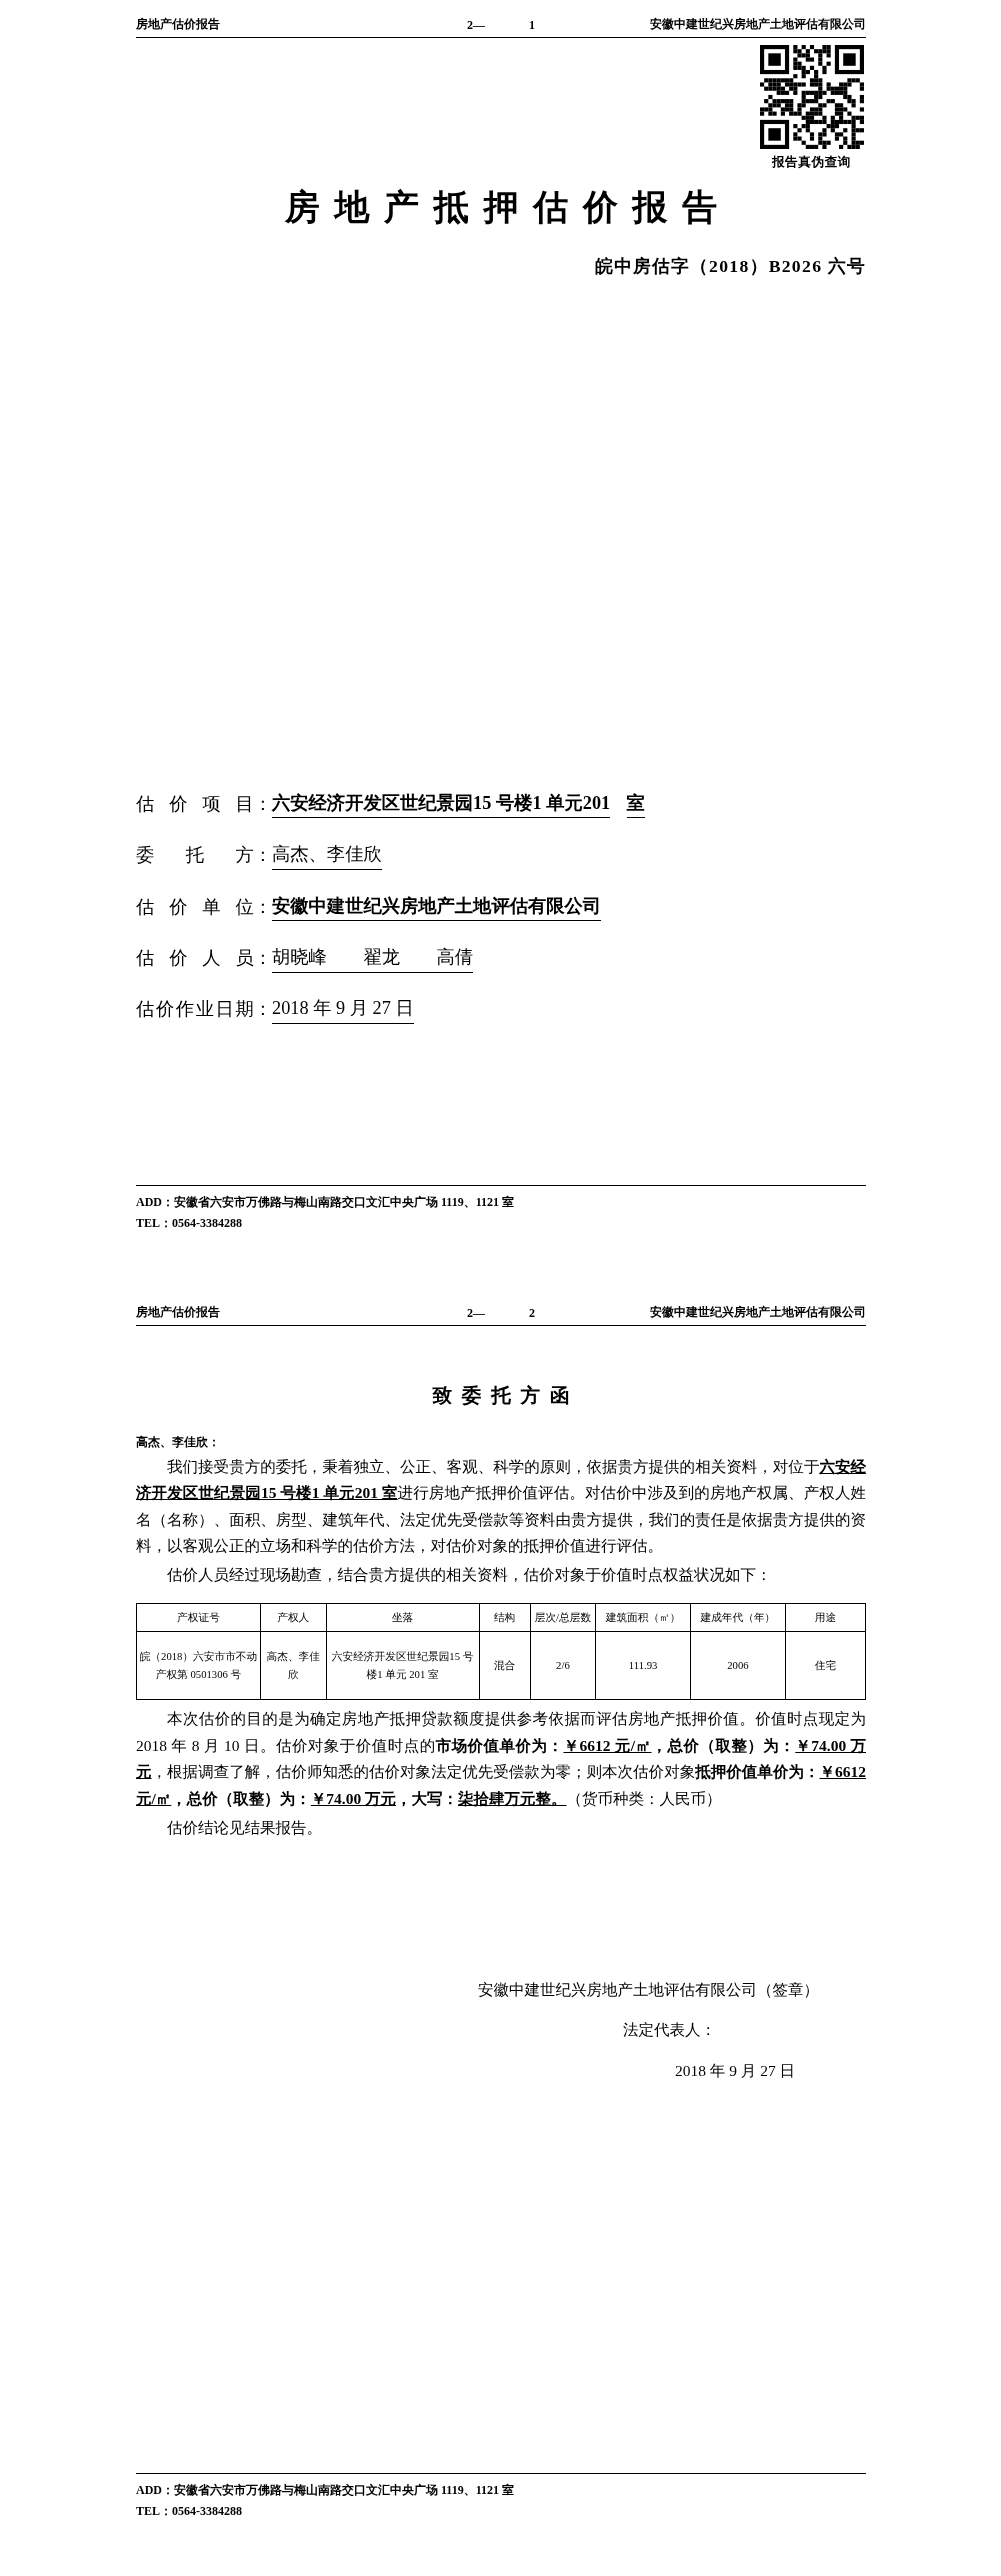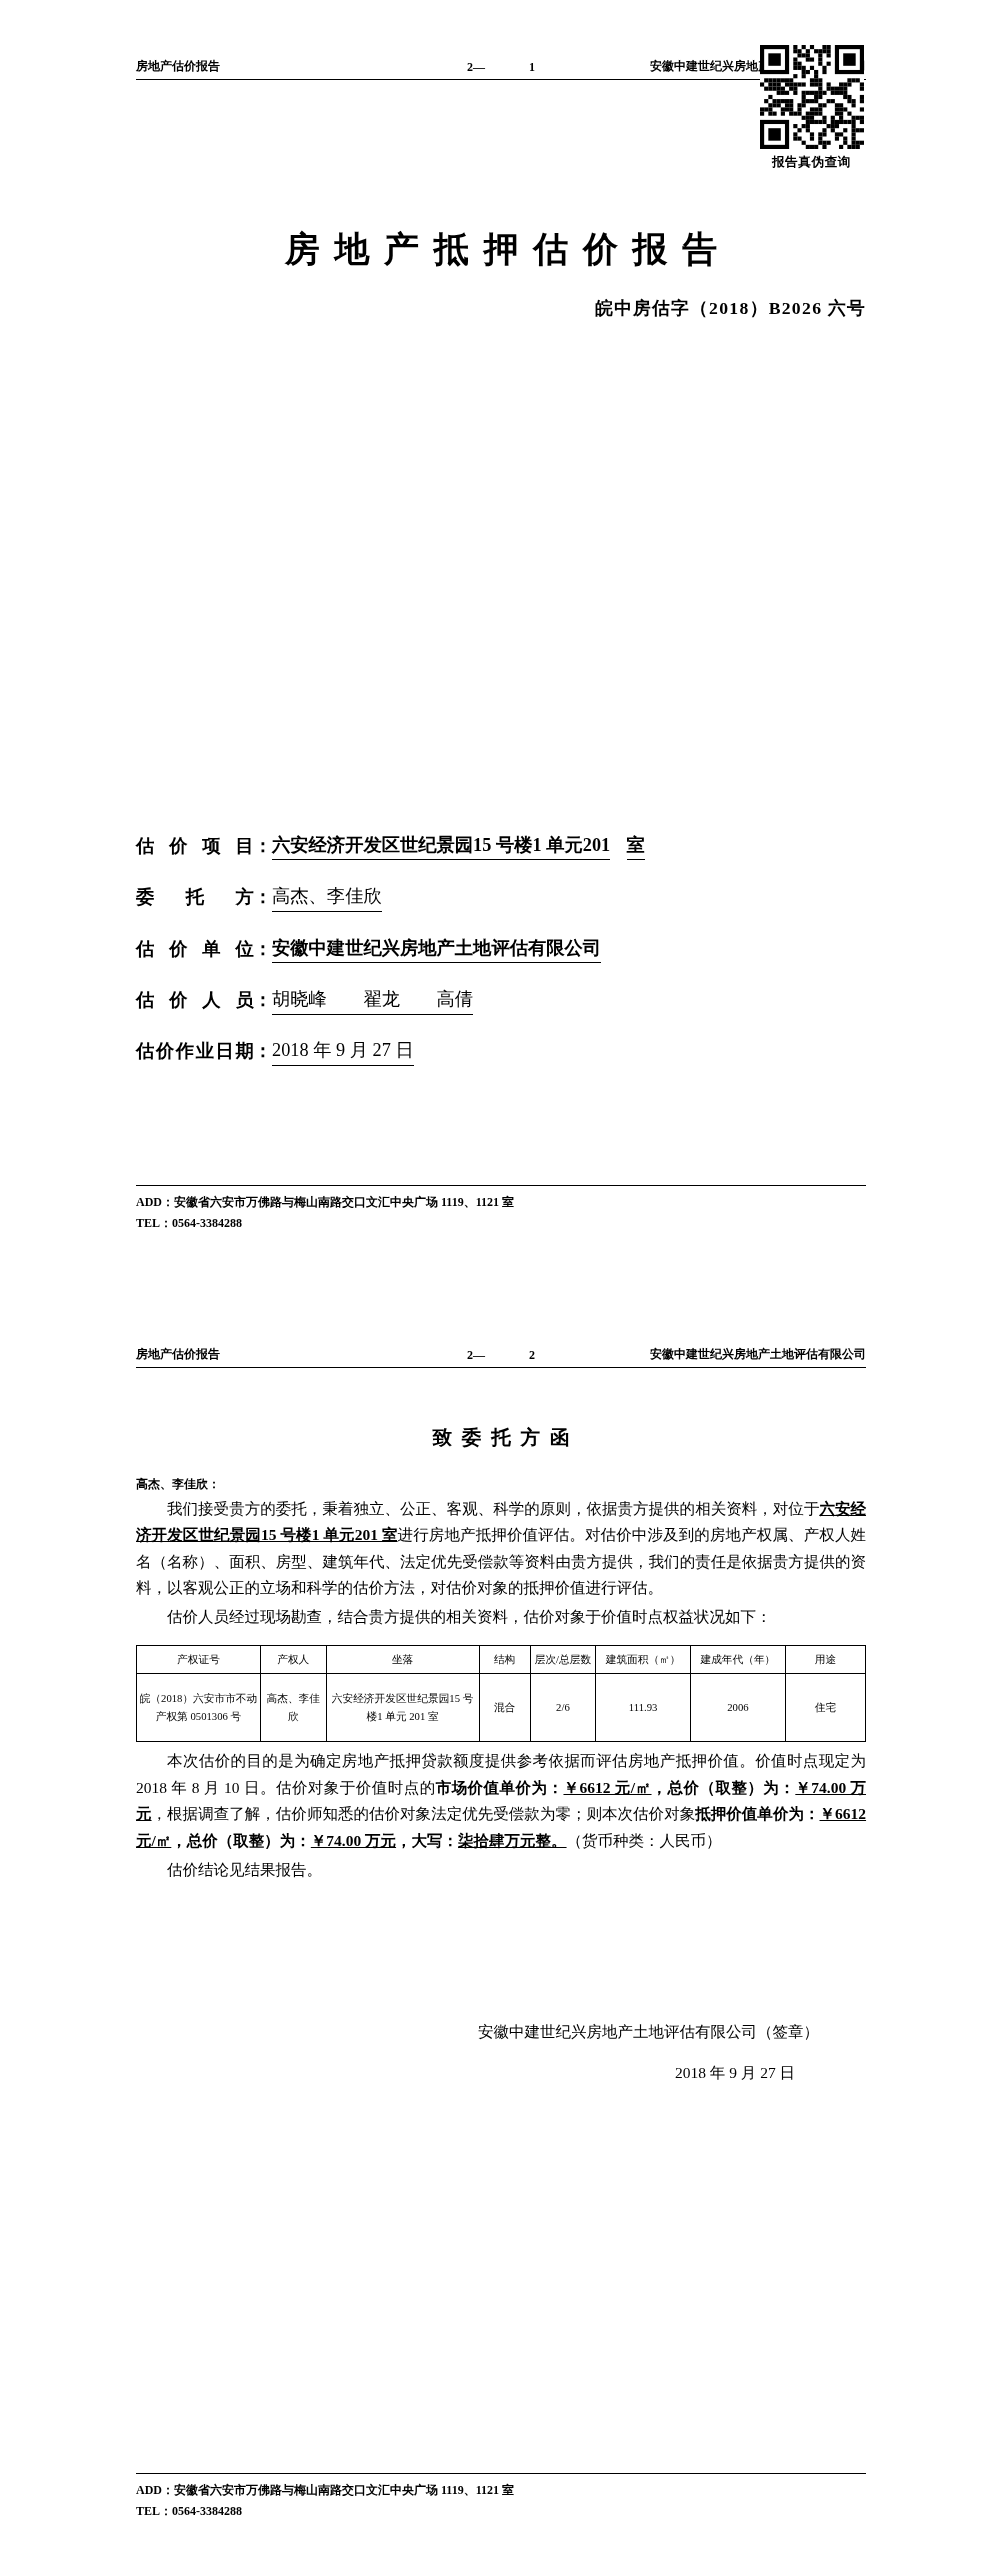--- a/index.html
+++ b/index.html
@@ -18,21 +18,20 @@
     background:#fff;
   }
   
   .pg-header {
     display:flex;
     align-items:flex-end;
     border-bottom:1.3px solid #000;
     padding-bottom:4.4px;
     font-size:12px;
     font-weight:bold;
-    margin-top:42px;
   }
   .pg-header .h-left { flex:1; text-align:left; }
   .pg-header .h-center { flex:0 0 auto; display:flex; gap:44px; font-weight:bold; }
   .pg-header .h-right { flex:1; text-align:right; }
   
   .qr-block { position:absolute; top:45px; right:136px; width:109px; text-align:center; }
   .qr-box { width:104px; height:104px; margin:0 auto; }
   .qr-caption { margin-top:5px; font-size:12.6px; font-weight:bold; letter-spacing:0.6px; }
   
   .report-title {
@@ -54,21 +53,21 @@
   
   .cover-form { margin-top:505px; }
   .f-row { display:flex; align-items:flex-start; margin-bottom:16.4px; }
   .f-label {
     flex:0 0 136px;
     height:35px;
     display:flex;
     align-items:flex-end;
     padding-bottom:2.5px;
     font-size:18.3px;
-    font-weight:bold;
+    font-weight:normal;
   }
   .f-label .lt { flex:1; text-align:justify; text-align-last:justify; }
   .f-label .lc { flex:none; }
   .f-vals { flex:1; display:flex; gap:16.4px; }
   .uline {
     min-height:35px;
     display:flex;
     align-items:flex-end;
     justify-content:center;
     padding-bottom:2.5px;
@@ -496,20 +495,21 @@
         <td>住宅</td>
       </tr>
     </tbody>
   </table>
 
   <p class="body-par"><span>本次估价的目的是为确定房地产抵押贷款额度提供参考依据而评估房地产抵押价值。价值时点现定为 2018 年 8 月 10 日。估价对象于价值时点的</span><span style="font-weight: bold;">市场价值单价为：</span><span style="font-weight: bold; text-decoration: underline;">￥6612 元/㎡</span><span style="font-weight: bold;">，总价（取整）为：</span><span style="font-weight: bold; text-decoration: underline;">￥74.00 万元</span><span>，根据调查了解，估价师知悉的估价对象法定优先受偿款为零；则本次估价对象</span><span style="font-weight: bold;">抵押价值单价为：</span><span style="font-weight: bold; text-decoration: underline;">￥6612 元/㎡</span><span style="font-weight: bold;">，总价（取整）为：</span><span style="font-weight: bold; text-decoration: underline;">￥74.00 万元</span><span style="font-weight: bold;">，大写：</span><span style="font-weight: bold; text-decoration: underline;">柒拾肆万元整。</span><span>（货币种类：人民币）</span></p>
   <p class="body-par"><span>估价结论见结果报告。</span></p>
 
   <div class="closing">
     <div class="closing-company">安徽中建世纪兴房地产土地评估有限公司（签章）</div>
+    <div class="closing-rep">法定代表人：</div>
     <div class="closing-date">2018 年 9 月 27 日</div>
   </div>
 
   <div class="pg-footer">
     <div>ADD：安徽省六安市万佛路与梅山南路交口文汇中央广场 1119、1121 室</div>
     <div>TEL：0564-3384288</div>
   </div>
 </div>
 
 

